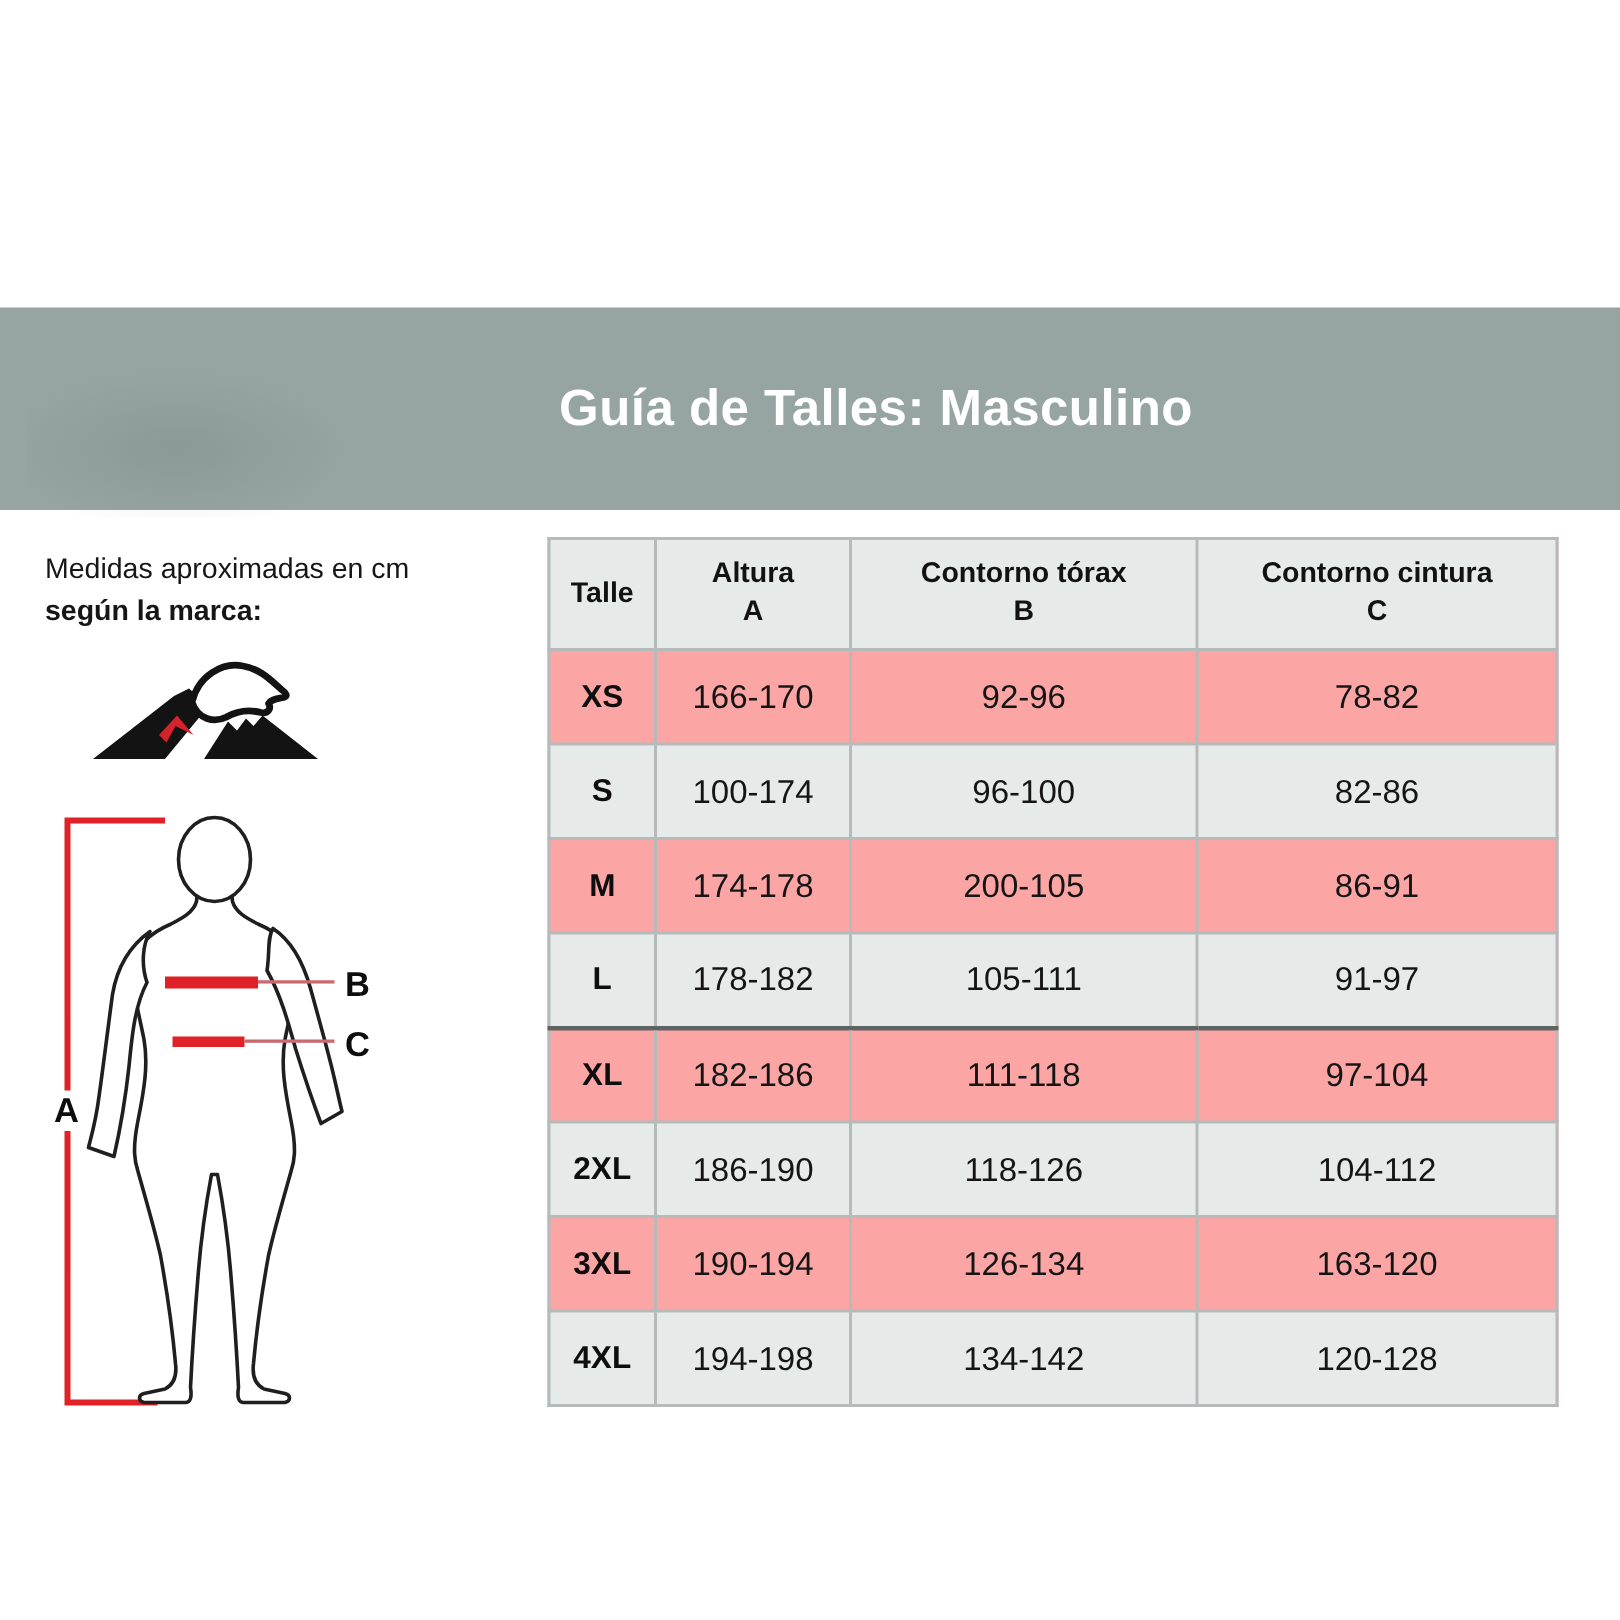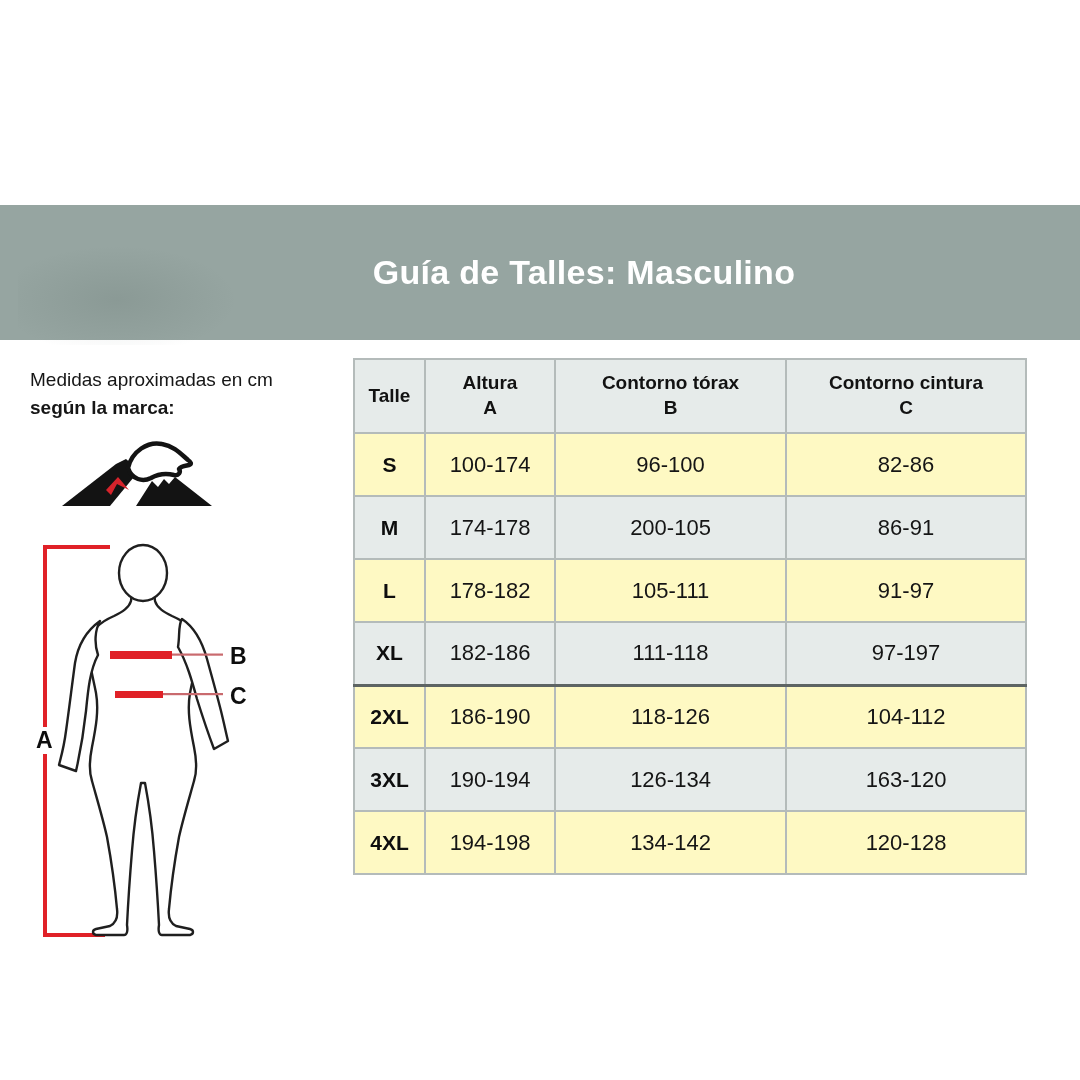--- a/index.html
+++ b/index.html
@@ -32,22 +32,22 @@
   .wordmark .star{width:23px;height:23px;flex:0 0 auto;margin-top:2px;}
 
   
   .figure{position:absolute;left:30px;top:535px;width:230px;height:410px;}
   .flabel{position:absolute;font-size:23px;font-weight:700;color:#0d0d0d;}
   .la{left:33px;top:727px;background:#fff;padding:0 3px;}
   .lb{left:230px;top:643px;}
   .lc{left:230px;top:683px;}
 
   
-  table.size-table{position:absolute;left:353px;top:358px;width:672px;border-collapse:collapse;
-    table-layout:fixed;background:#fef9c3;}
+  table.size-table{position:absolute;left:365px;top:358px;width:672px;border-collapse:collapse;
+    table-layout:fixed;background:#fca5a5;}
   .size-table th,.size-table td{border:2px solid var(--border);text-align:center;vertical-align:middle;}
   .size-table thead th{height:74px;background:var(--row-alt);font-size:19px;font-weight:700;line-height:1.3;}
   .size-table tbody td{height:63px;font-size:22px;font-weight:400;color:#151515;}
   .size-table tbody td.size{font-size:21px;font-weight:700;color:#0e0e0e;}
   .size-table tbody tr:nth-child(even) td{background:var(--row-alt);}
   .size-table tbody tr:nth-child(5) td{border-top:3px solid var(--border-strong);}
 </style>
 </head>
 <body>
 
@@ -131,20 +131,26 @@
           <div>B</div>
         </th>
         <th>
           <div>Contorno cintura</div>
           <div>C</div>
         </th>
       </tr>
     </thead>
     <tbody>
       <tr>
+        <td class="size">XS</td>
+        <td>166-170</td>
+        <td>92-96</td>
+        <td>78-82</td>
+      </tr>
+      <tr>
         <td class="size">S</td>
         <td>100-174</td>
         <td>96-100</td>
         <td>82-86</td>
       </tr>
       <tr>
         <td class="size">M</td>
         <td>174-178</td>
         <td>200-105</td>
         <td>86-91</td>
@@ -152,21 +158,21 @@
       <tr>
         <td class="size">L</td>
         <td>178-182</td>
         <td>105-111</td>
         <td>91-97</td>
       </tr>
       <tr>
         <td class="size">XL</td>
         <td>182-186</td>
         <td>111-118</td>
-        <td>97-197</td>
+        <td>97-104</td>
       </tr>
       <tr>
         <td class="size">2XL</td>
         <td>186-190</td>
         <td>118-126</td>
         <td>104-112</td>
       </tr>
       <tr>
         <td class="size">3XL</td>
         <td>190-194</td>

